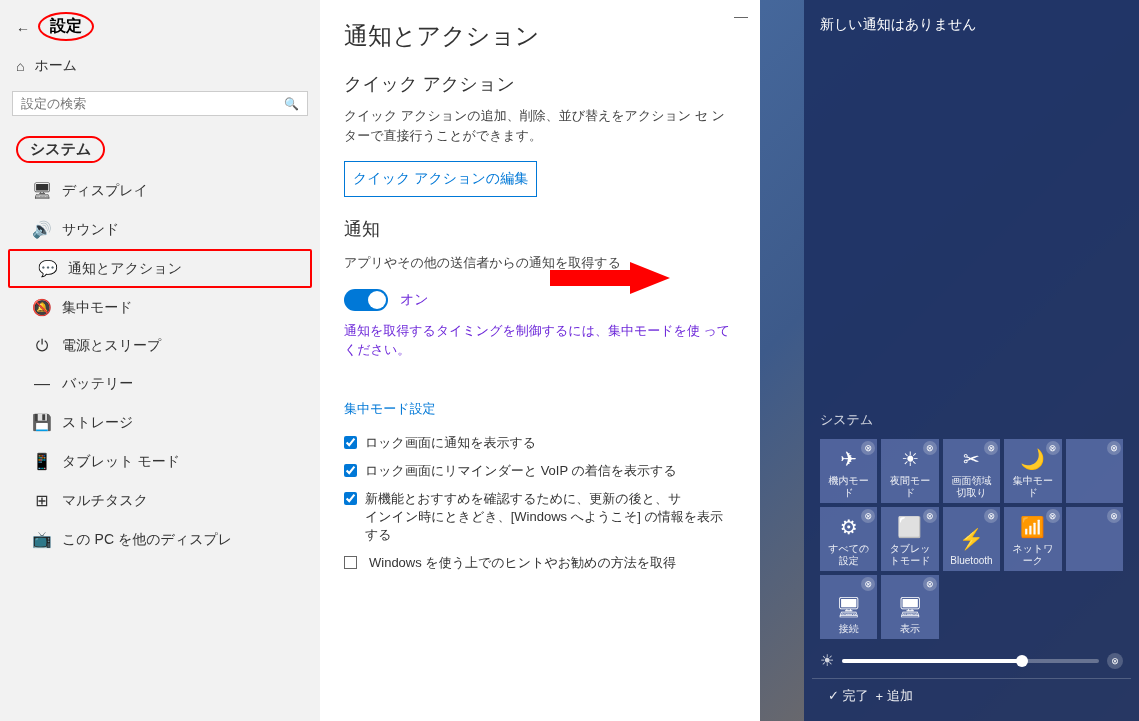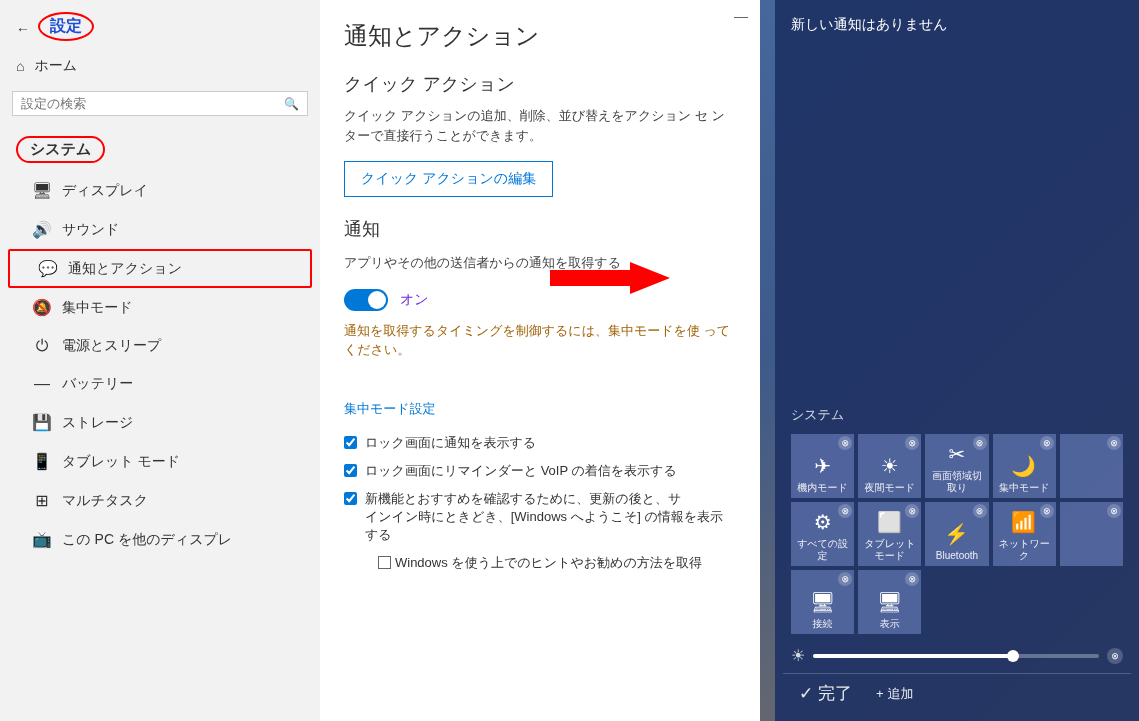--- a/index.html
+++ b/index.html
@@ -44,21 +44,21 @@
       cursor: pointer;
       color: #333;
     }
 
     .settings-title-circle {
       border: 2px solid red;
       border-radius: 50%;
       padding: 2px 10px;
       font-size: 16px;
       font-weight: bold;
-      color: #1d4ed8;
+      color: #000000;
     }
 
     .home-item {
       padding: 8px 16px;
       display: flex;
       align-items: center;
       gap: 10px;
       font-size: 14px;
       color: #333;
       cursor: pointer;
@@ -153,21 +153,21 @@
       font-size: 13px;
       color: #444;
       line-height: 1.5;
       margin-bottom: 16px;
     }
 
     .edit-link {
       display: inline-block;
       border: 1px solid #0078d7;
       color: #0078d7;
-      padding: 8px 16px;
+      padding: 8px 8px;
       font-size: 14px;
       cursor: pointer;
       text-decoration: none;
       margin-bottom: 20px;
     }
 
     .arrow-red {
       position: absolute;
       top: 258px;
       left: 550px;
@@ -214,21 +214,21 @@
       border-radius: 50%;
     }
 
     .toggle-label {
       font-size: 14px;
       color: #6d28d9;
     }
 
     .notif-desc {
       font-size: 13px;
-      color: #a16207;
+      color: #6d28d9;
       line-height: 1.5;
       margin-bottom: 4px;
     }
 
     .focus-link {
       color: #0078d7;
       font-size: 13px;
       cursor: pointer;
       text-decoration: none;
       display: block;
@@ -246,25 +246,24 @@
     }
 
     .checkbox-row input[type=checkbox] {
       margin-top: 2px;
       accent-color: #0078d7;
     }
 
     .checkbox-row-empty {
       display: flex;
       align-items: flex-start;
-      gap: 4px;
+      gap: 12px;
       margin-bottom: 10px;
       font-size: 13px;
       color: #333;
-      justify-content: center;
     }
 
     .checkbox-empty {
       width: 13px;
       height: 13px;
       border: 1px solid #666;
       margin-top: 2px;
       flex-shrink: 0;
     }
 
@@ -275,21 +274,21 @@
       font-size: 14px;
       color: #666;
       cursor: pointer;
     }
 
     
     .action-center {
       position: absolute;
       top: 0;
       right: 0;
-      width: 364px;
+      width: 335px;
       height: 721px;
       background: rgba(30, 50, 100, 0.92);
       z-index: 10;
       display: flex;
       flex-direction: column;
     }
 
     .ac-header {
       padding: 16px 16px 8px 16px;
       font-size: 14px;
@@ -412,23 +411,23 @@
 
     .ac-footer {
       display: flex;
       align-items: center;
       padding: 8px 16px;
       border-top: 1px solid rgba(255,255,255,0.2);
     }
 
     .ac-footer-btn {
       color: rgba(255,255,255,0.9);
-      font-size: 17px;
-      cursor: pointer;
-      margin-right: 24px;
+      font-size: 13px;
+      cursor: pointer;
+      margin-right: 7px;
     }
 
     .ac-footer-add {
       display: flex;
       align-items: center;
       gap: 4px;
       color: rgba(255,255,255,0.9);
       font-size: 13px;
       cursor: pointer;
     }

